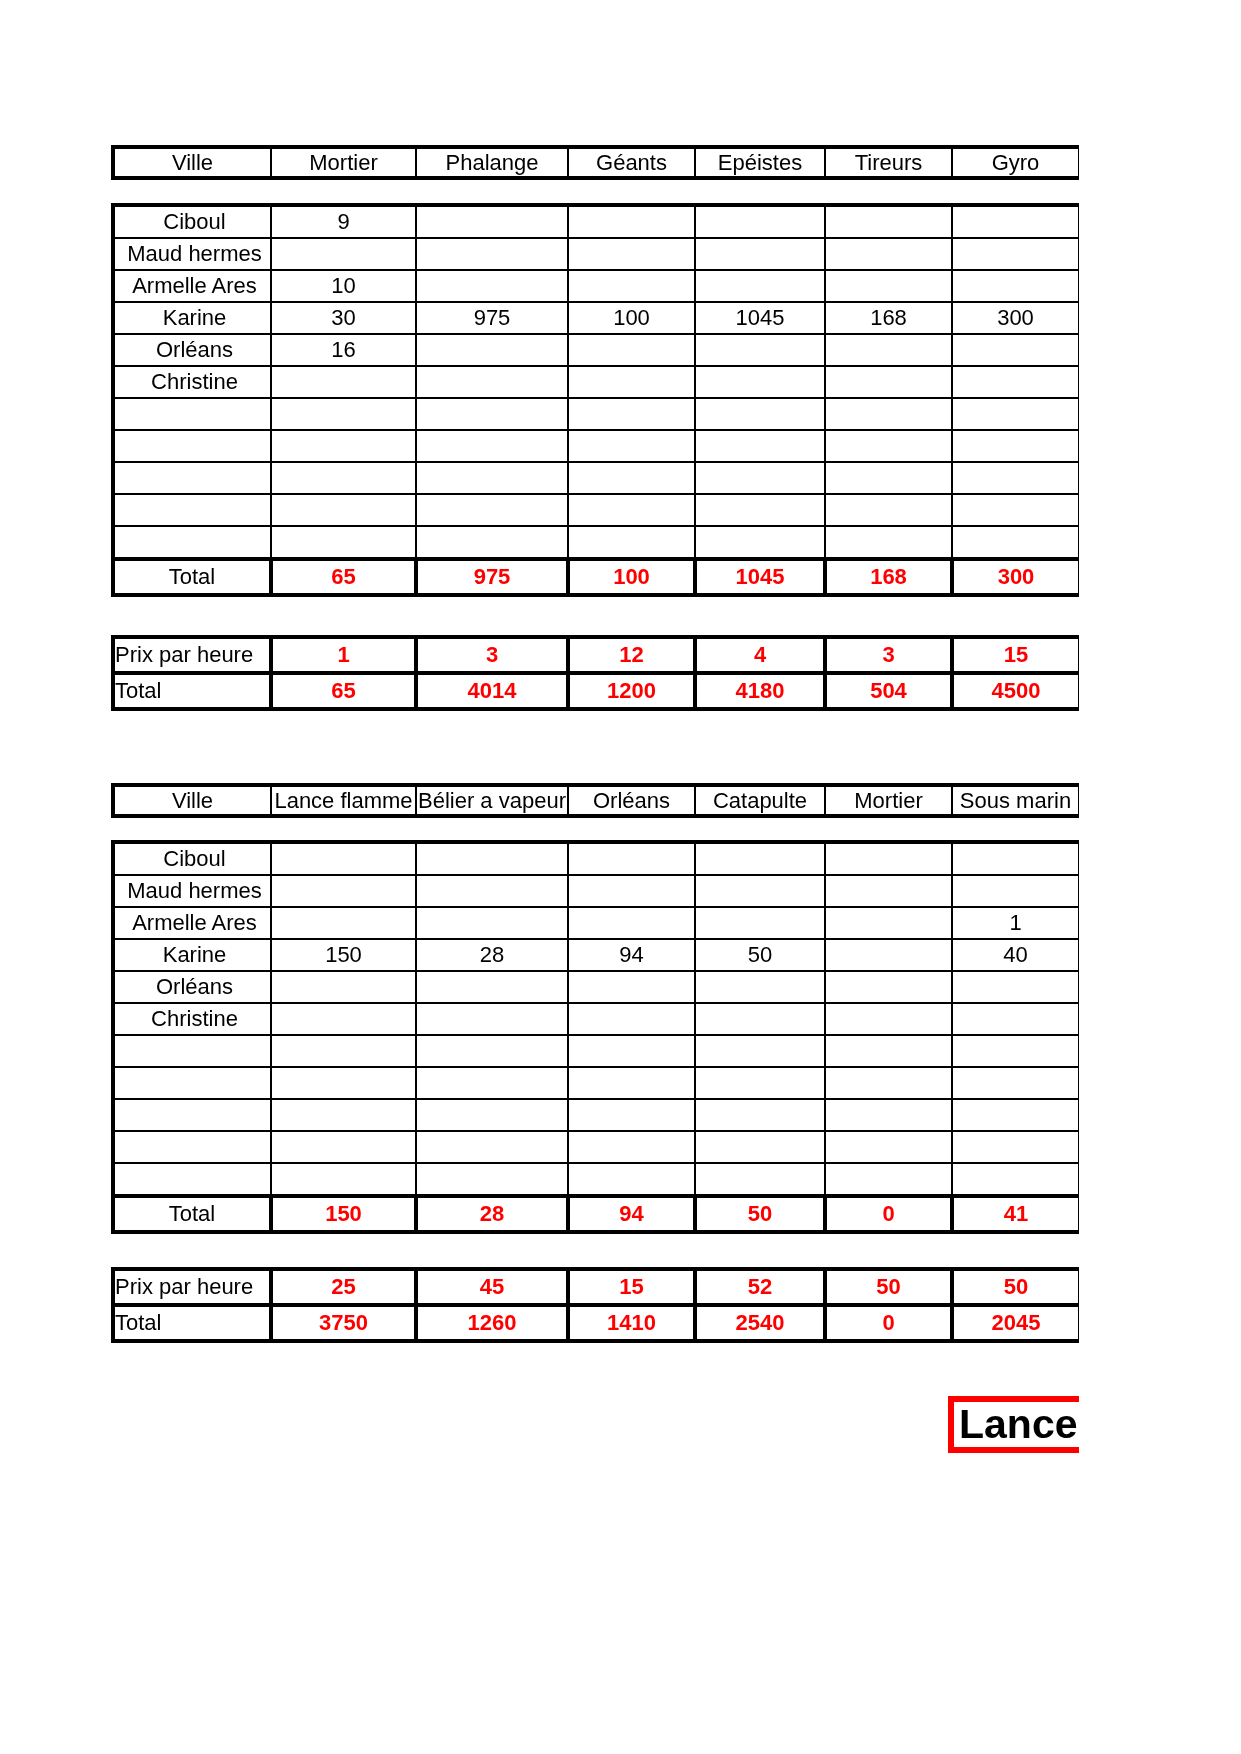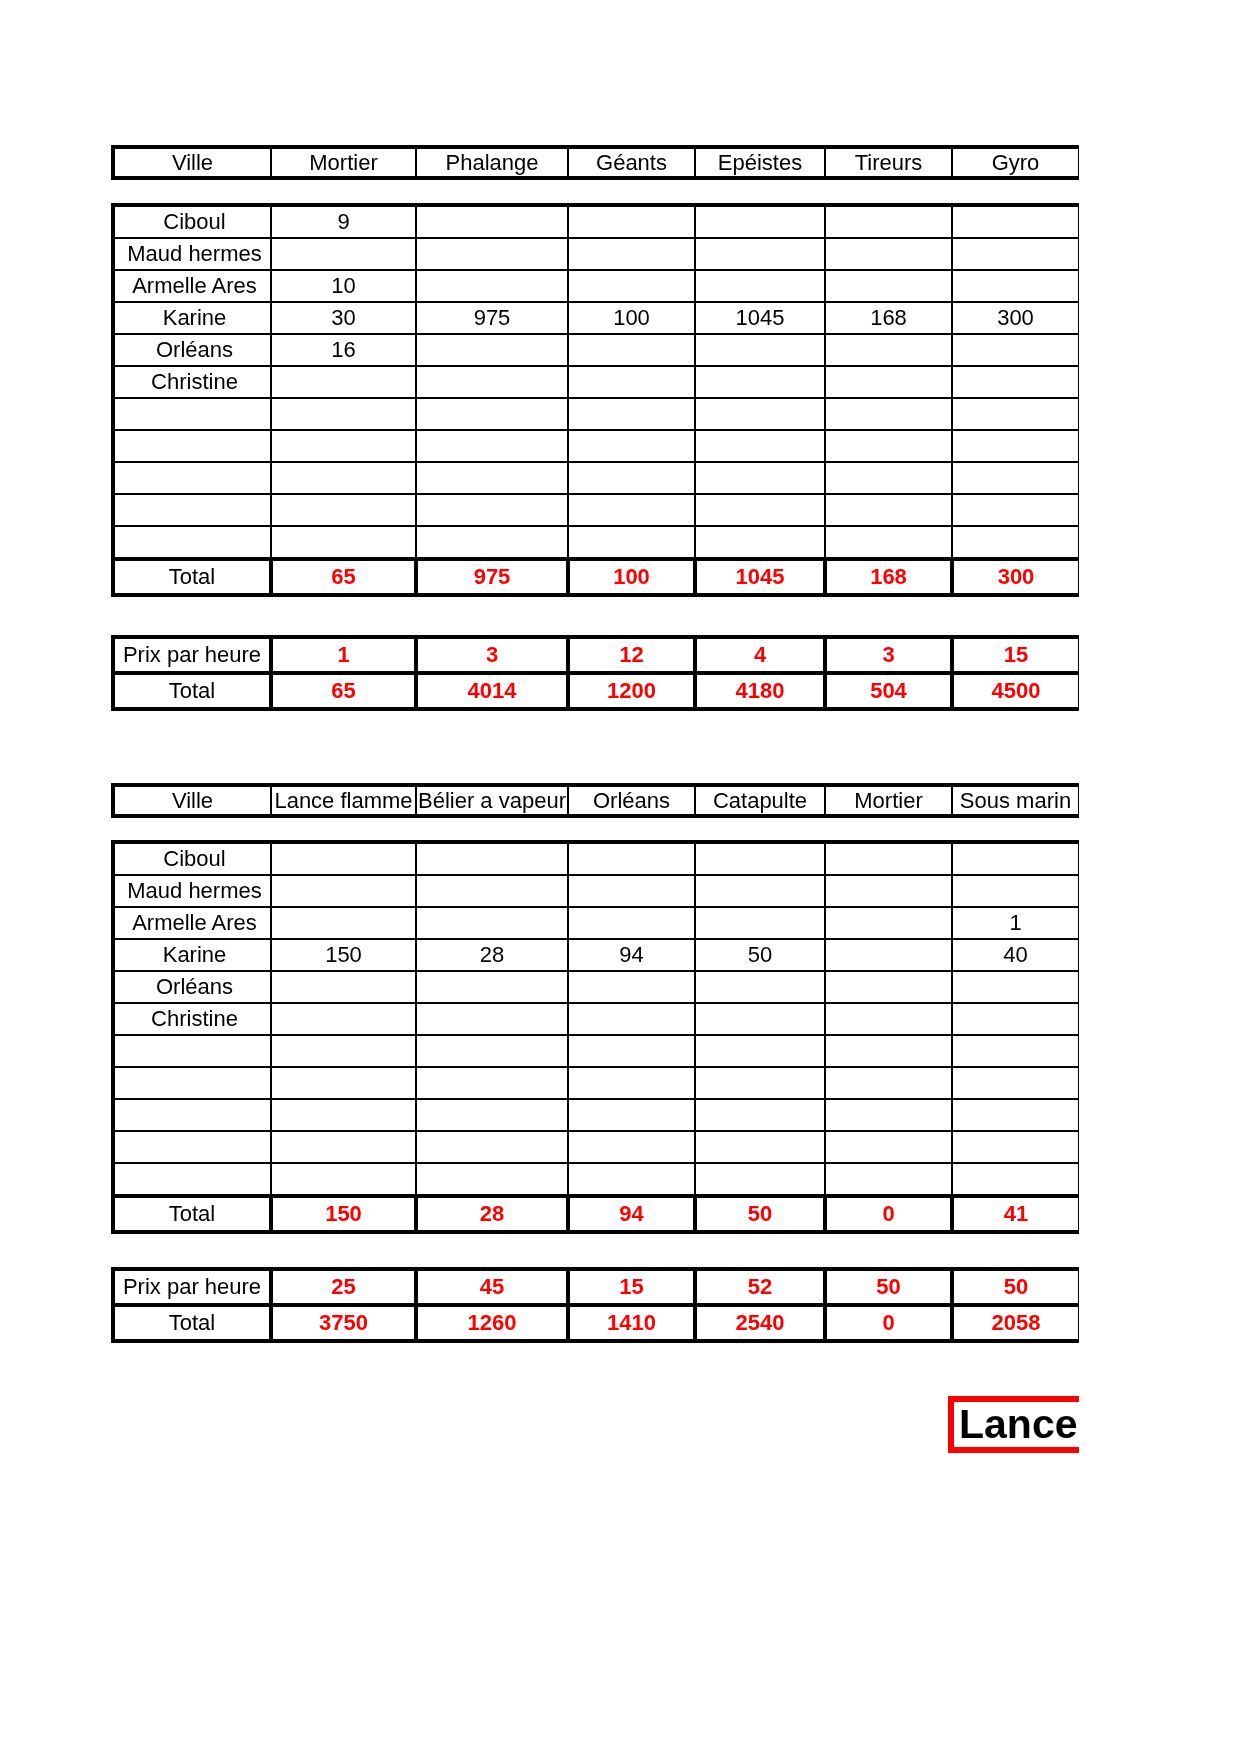--- a/index.html
+++ b/index.html
@@ -50,21 +50,20 @@
     border:4px solid #000;
     height:32px;
     text-align:center;
   }
   tr.total-row td.value-red{color:var(--red);font-weight:bold;}
 
   
   table.price td{
     border:4px solid #000;
     height:32px;
-    text-align:center;
   }
   table.price tr + tr td{border-top:3px solid #000;}
   table.price td.value-red{color:var(--red);font-weight:bold;}
 
   
   .grand-total-box{
     position:absolute;
     left:948px;top:1396px;
     width:300px;height:57px;
     box-sizing:border-box;
@@ -430,21 +429,21 @@
             <td class="num-cell value-red">50</td>
             <td class="num-cell value-red">50</td>
           </tr>
       <tr>
             <td class="label-cell">Total</td>
             <td class="num-cell value-red">3750</td>
             <td class="num-cell value-red">1260</td>
             <td class="num-cell value-red">1410</td>
             <td class="num-cell value-red">2540</td>
             <td class="num-cell value-red">0</td>
-            <td class="num-cell value-red">2058</td>
+            <td class="num-cell value-red">2045</td>
           </tr>
     </tbody>
       </table>
 
     <div class="grand-total-box">
       <span>Lance e</span>
     </div>
 
   </div>
 </div>

